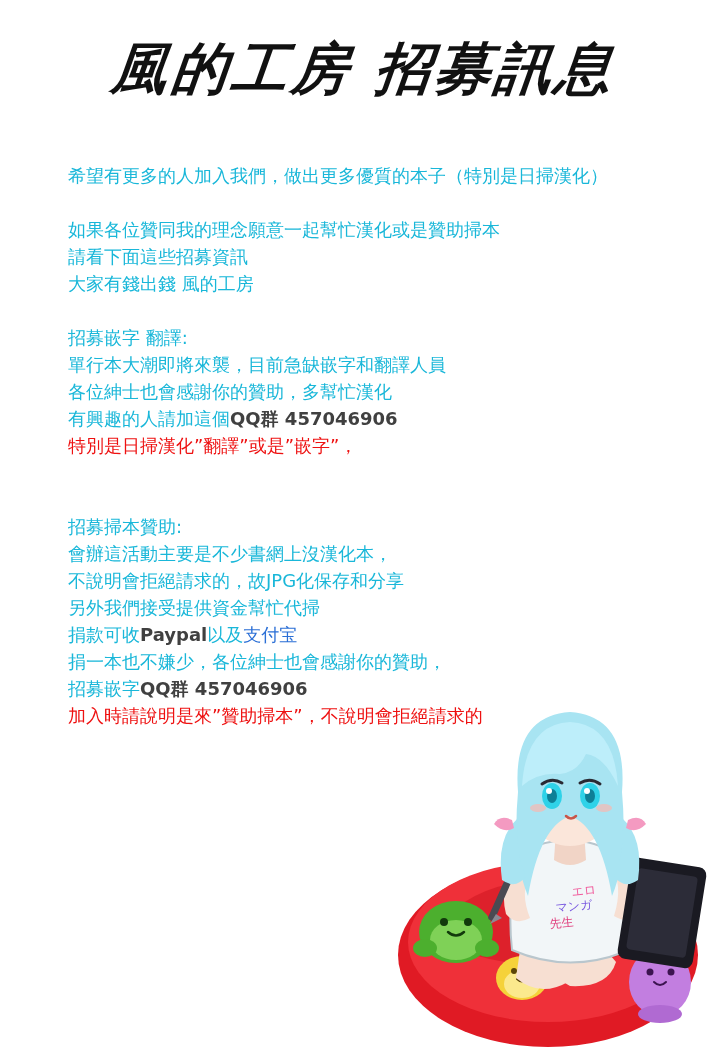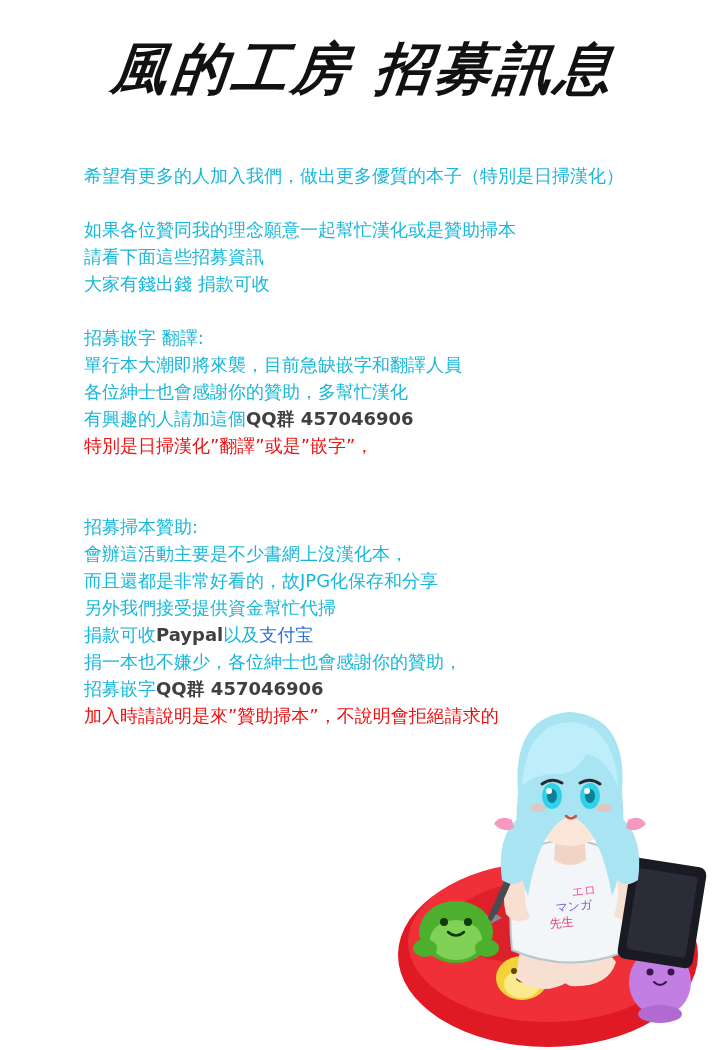--- a/index.html
+++ b/index.html
@@ -40,21 +40,21 @@
     color: #111111;
     letter-spacing: 4px;
     font-style: italic;
     transform: skewX(-6deg);
     white-space: nowrap;
   }
 
   
   .body-block {
     position: absolute;
-    left: 84px;
+    left: 68px;
     top: 162px;
     width: 640px;
   }
   .line {
     font-family: "DejaVu Sans", sans-serif;
     font-size: 18px;
     line-height: 27px;
     white-space: nowrap;
   }
   .line.blank {
@@ -87,36 +87,36 @@
     <div class="title">風的工房 招募訊息</div>
   </div>
 
   <div class="body-block">
 
     <div class="line c-cyan">希望有更多的人加入我們，做出更多優質的本子（特別是日掃漢化）</div>
     <div class="line blank"></div>
 
     <div class="line c-cyan">如果各位贊同我的理念願意一起幫忙漢化或是贊助掃本</div>
     <div class="line c-cyan">請看下面這些招募資訊</div>
-    <div class="line c-cyan">大家有錢出錢 捐款可收</div>
+    <div class="line c-cyan">大家有錢出錢 風的工房</div>
     <div class="line blank"></div>
 
     <div class="line c-cyan">招募嵌字 翻譯:</div>
     <div class="line c-cyan">單行本大潮即將來襲，目前急缺嵌字和翻譯人員</div>
     <div class="line c-cyan">各位紳士也會感謝你的贊助，多幫忙漢化</div>
     <div class="line">
       <span class="seg-cyan">有興趣的人請加這個</span><span class="seg-red">QQ群 457046906</span>
     </div>
     <div class="line c-red">特別是日掃漢化”翻譯”或是”嵌字”，</div>
     <div class="line blank"></div>
     <div class="line blank"></div>
 
     <div class="line c-cyan">招募掃本贊助:</div>
     <div class="line c-cyan">會辦這活動主要是不少書網上沒漢化本，</div>
-    <div class="line c-cyan">而且還都是非常好看的，故JPG化保存和分享</div>
+    <div class="line c-cyan">不說明會拒絕請求的，故JPG化保存和分享</div>
     <div class="line c-cyan">另外我們接受提供資金幫忙代掃</div>
     <div class="line">
       <span class="seg-cyan">捐款可收</span><span class="seg-red">Paypal</span><span class="seg-cyan">以及</span><span class="seg-blue">支付宝</span>
     </div>
     <div class="line c-cyan">捐一本也不嫌少，各位紳士也會感謝你的贊助，</div>
     <div class="line">
       <span class="seg-cyan">招募嵌字</span><span class="seg-red">QQ群 457046906</span>
     </div>
     <div class="line c-red">加入時請說明是來”贊助掃本”，不說明會拒絕請求的</div>
   </div>

